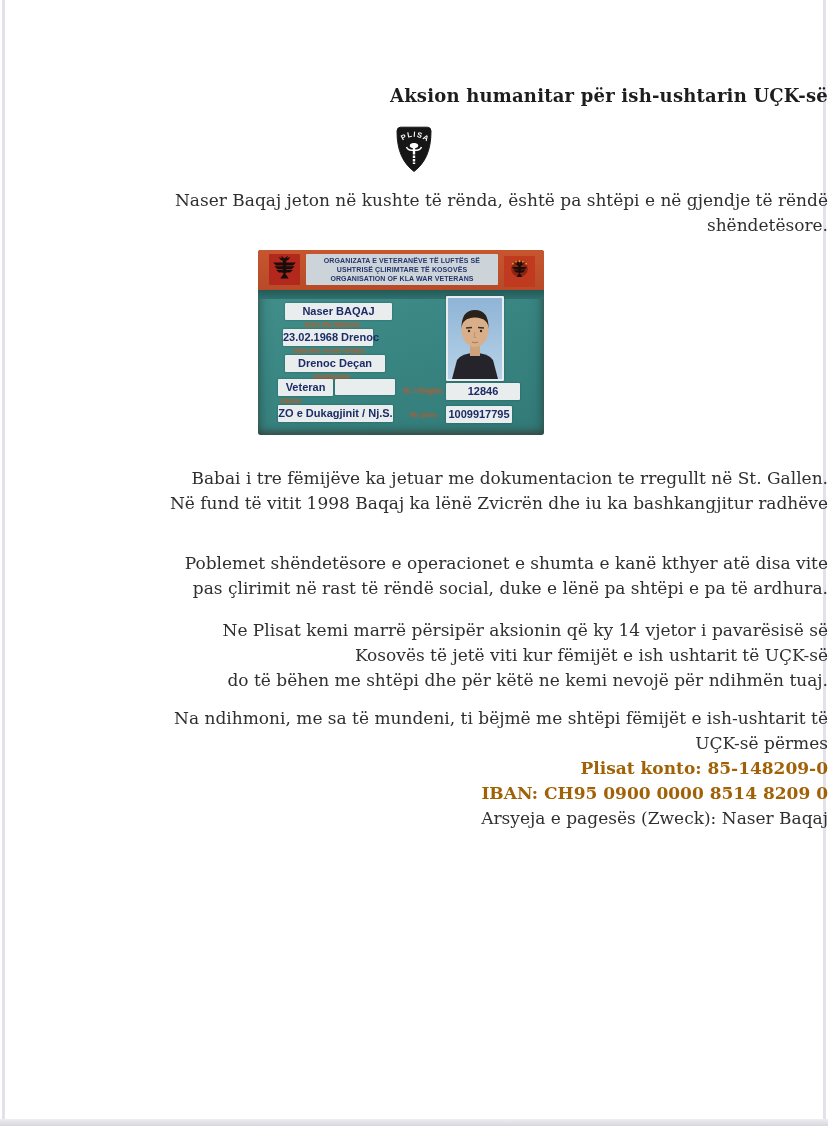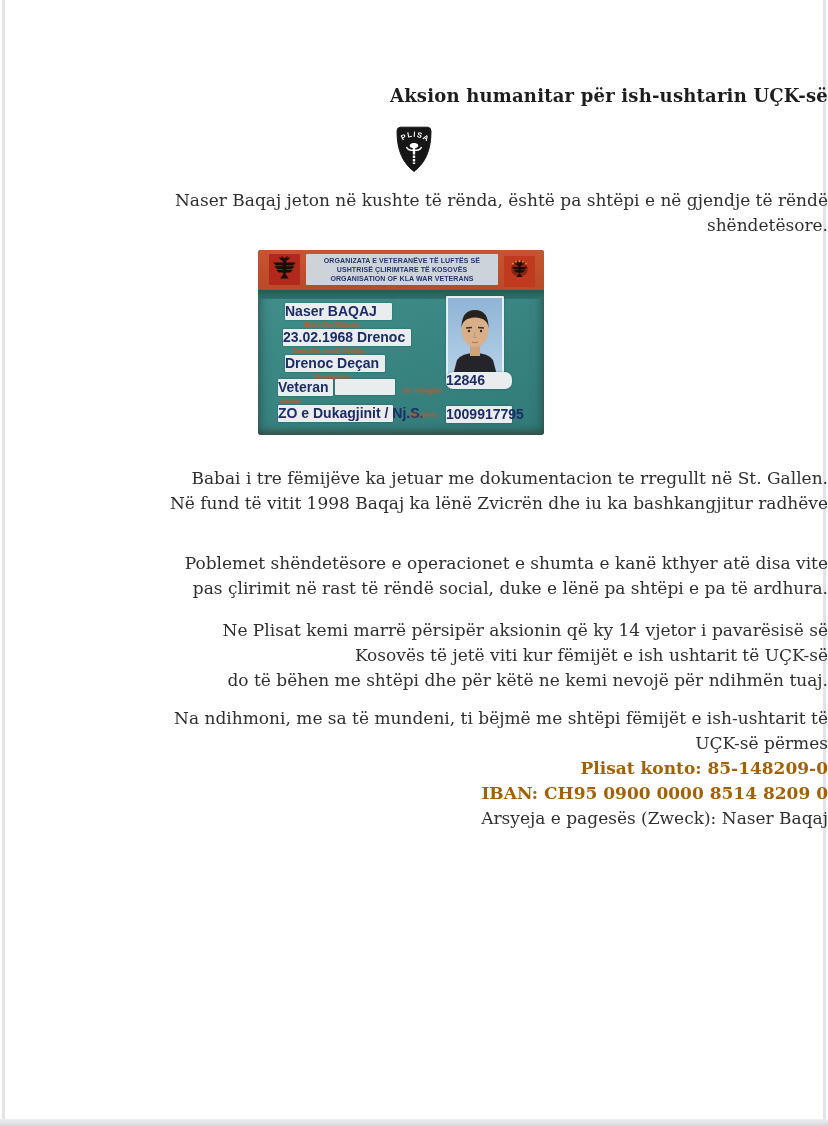--- a/index.html
+++ b/index.html
@@ -79,22 +79,23 @@
     background: #bf3a1f; border-radius: 1px;
     display: flex; align-items: center; justify-content: center;
   }
 
   .field-box {
     position: absolute;
     background: #e9edee;
     border-radius: 1px;
     color: #1c2c66;
     font-weight: bold;
-    font-size: 14px;
+    font-size: 11px;
     line-height: 17px;
+    text-align: center;
     box-shadow: 0 0 2px rgba(0,40,40,.4);
     white-space: nowrap;
     filter: blur(.25px);
   }
   .mini-label {
     position: absolute;
     font-size: 6.5px;
     color: #c05a28;
     filter: blur(.7px);
     font-weight: bold;
@@ -188,21 +189,21 @@
               <polygon points="15,19 11.5,24 18.5,24"></polygon>
             </g>
           </svg>
         </span>
       </div>
     </div>
 
     <div class="field-box" style="left:27px; top:53px; width:107px;">Naser BAQAJ</div>
     <div class="mini-label" style="left:47px; top:71px;">Emri dhe Mbiemri</div>
 
-    <div class="field-box" style="left:25px; top:79px; width:128px;">23.02.1968 Drenoc</div>
+    <div class="field-box" style="left:25px; top:79px; width:90px;">23.02.1968 Drenoc</div>
     <div class="mini-label" style="left:35px; top:97px;">Data dhe vendi i lindjes</div>
 
     <div class="field-box" style="left:27px; top:105px; width:100px;">Drenoc Deçan</div>
     <div class="mini-label" style="left:55px; top:123px;">Vendbanimi</div>
 
     <div class="field-box" style="left:20px; top:129px; width:55px;">Veteran</div>
     <div class="field-box" style="left:77px; top:129px; width:60px; height:16px;"></div>
     <div class="mini-label" style="left:22px; top:147px;">statusi</div>
 
     <div class="field-box" style="left:20px; top:155px; width:115px;">ZO e Dukagjinit / Nj.S.</div>
@@ -224,21 +225,21 @@
           <path d="M18 30 L24 29.5 M30 29.5 L36 30" stroke="#3a2d22" stroke-width="1.4"></path>
           <circle cx="21" cy="33" r="1.2" fill="#2c241d"></circle>
           <circle cx="33" cy="33" r="1.2" fill="#2c241d"></circle>
           <path d="M24 44 Q27 45.5 30 44" stroke="#a8775a" stroke-width="1.2" fill="none"></path>
           <path d="M27 34 L26 39.5 L28.5 39.5" stroke="#c0916c" stroke-width="1" fill="none"></path>
         </svg>
       </span>
     </div>
 
     <div class="num-label" style="left:145px; top:137px;">Nr. i Regjist.</div>
-    <div class="field-box" style="left:188px; top:122px; width:66px;border-radius:7px;">12846</div>
+    <div class="field-box" style="left:188px; top:133px; width:74px;">12846</div>
 
     <div class="num-label" style="left:152px; top:161px;">Nr. pers.</div>
     <div class="field-box" style="left:188px; top:156px; width:66px;">1009917795</div>
   </div>
 
   <div class="centered para p2">
     <div>Babai i tre fëmijëve ka jetuar me dokumentacion te rregullt në St. Gallen.</div>
     <div>Në fund të vitit 1998 Baqaj ka lënë Zvicrën dhe iu ka bashkangjitur radhëve</div>
   </div>
 

